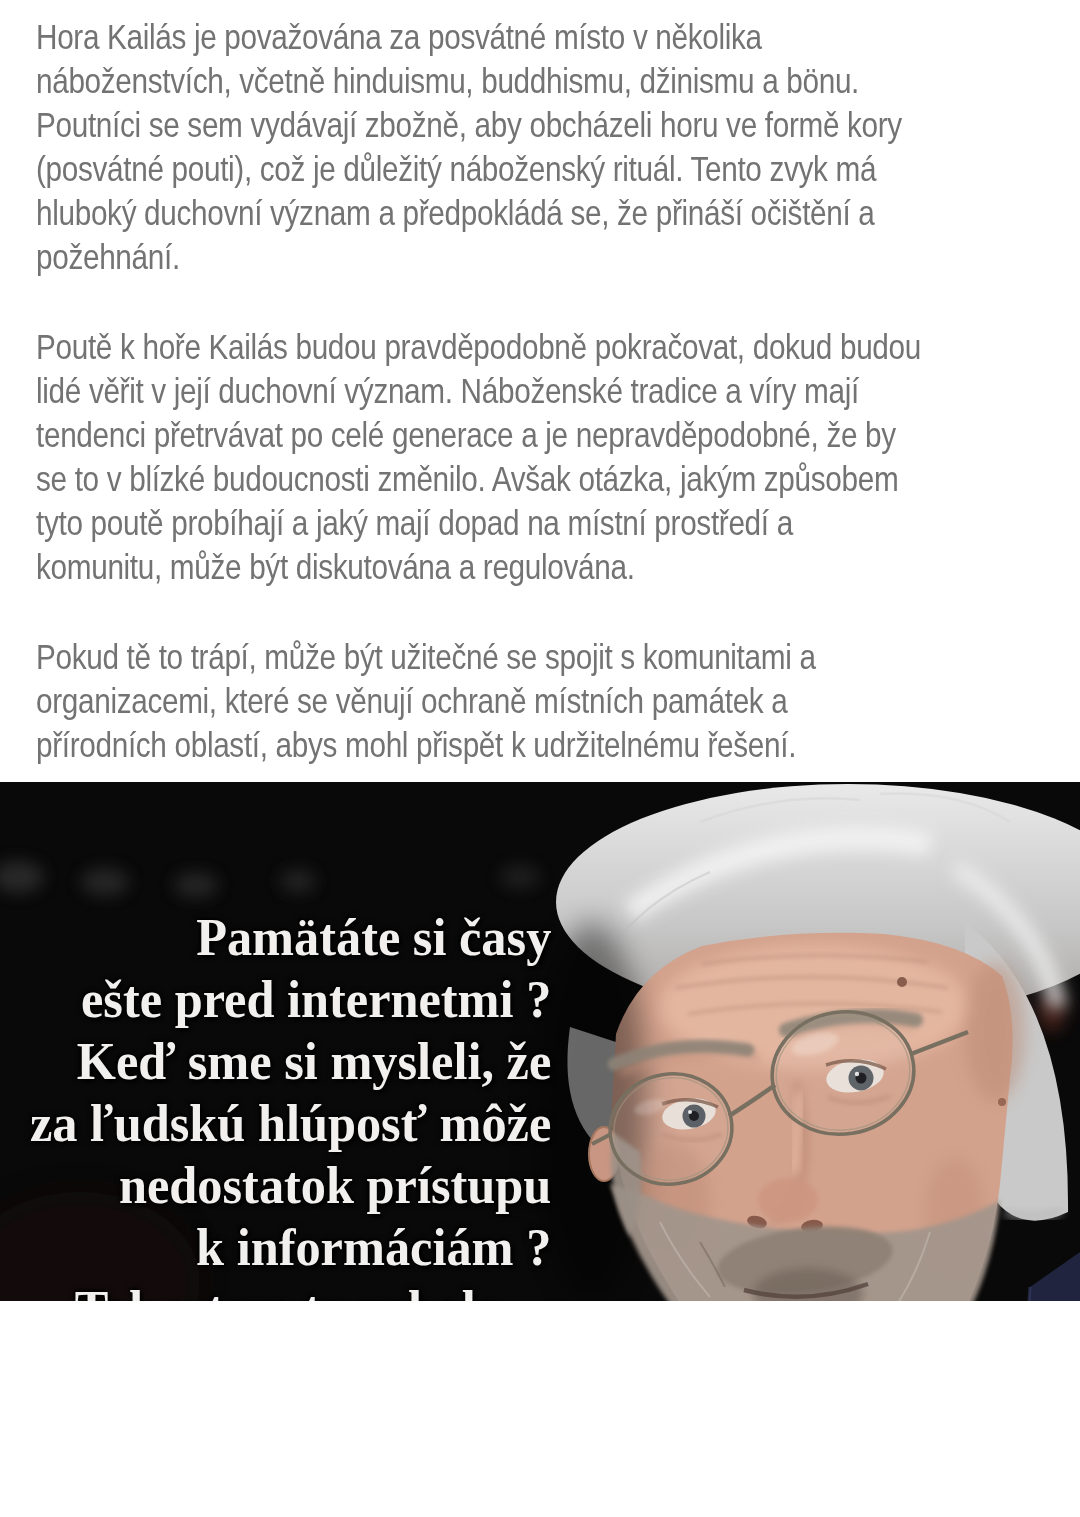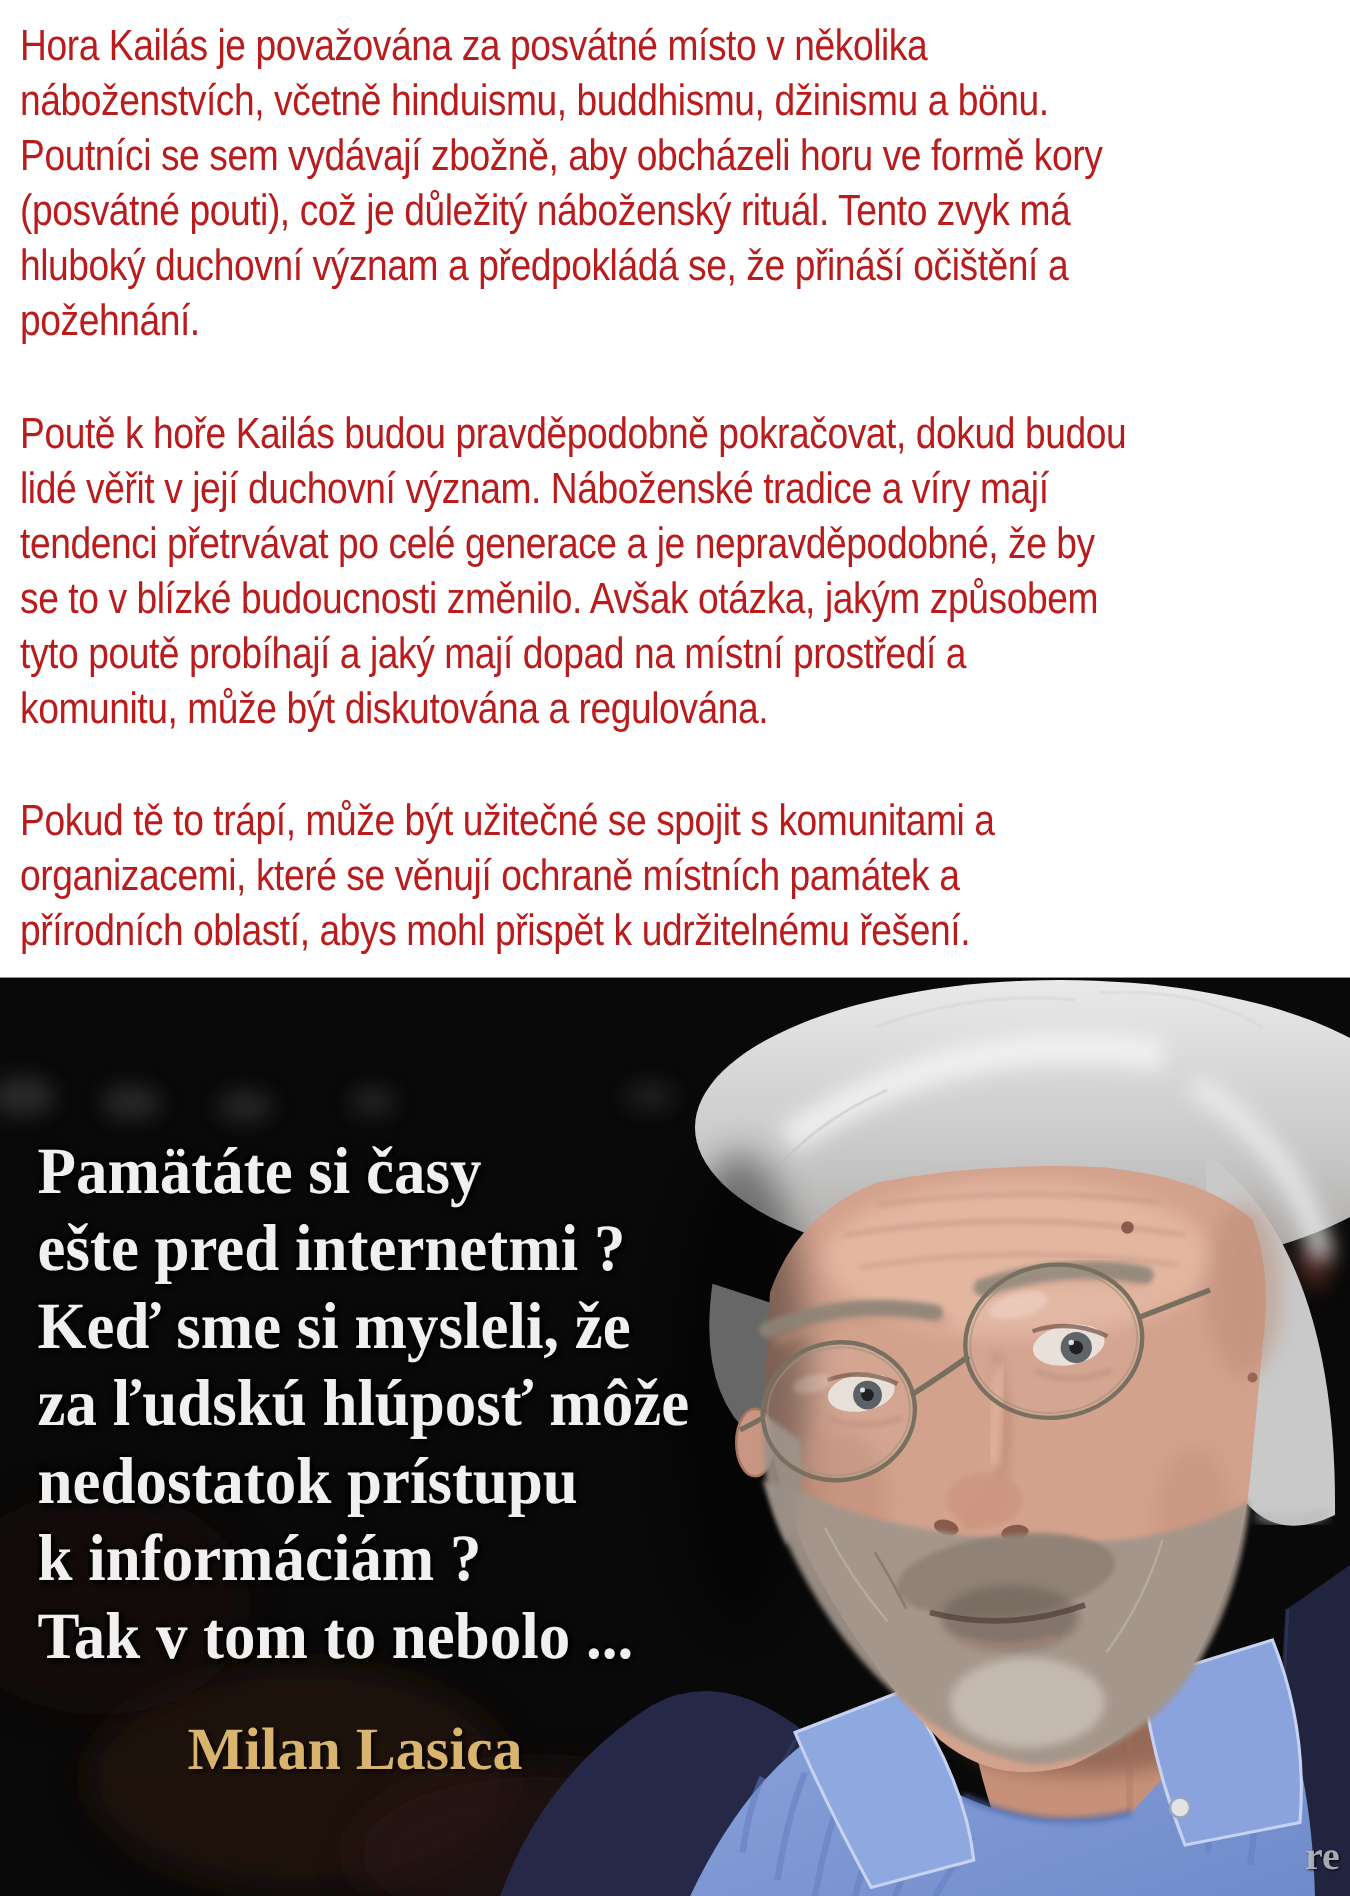--- a/index.html
+++ b/index.html
@@ -1,26 +1,26 @@
 <!DOCTYPE html>
 <html><head>
 <meta charset="utf-8">
 <style>
   html,body{margin:0;padding:0;background:#ffffff;}
   body{width:1080px;height:1517px;overflow:hidden;position:relative;
        font-family:"Liberation Sans",sans-serif;}
   
-  .article{position:absolute;left:0;top:0;width:1024px;padding:15px 30px 0 16px;
-           box-sizing:border-box;color:#b91c1c;}
+  .article{position:absolute;left:0;top:0;width:1024px;padding:15px 30px 0 36px;
+           box-sizing:border-box;color:#737373;}
   .para{margin:0 0 46px 0;}
   .para-line{font-size:35px;line-height:44px;letter-spacing:-0.4px;
              white-space:nowrap;transform:scaleX(0.85);transform-origin:0 50%;}
   
-  .meme{position:absolute;left:0;top:782px;width:1080px;height:735px;
-        background:#be185d;overflow:hidden;}
+  .meme{position:absolute;left:0;top:782px;width:1080px;height:519px;
+        background:#000000;overflow:hidden;text-align:right;}
   .meme svg{position:absolute;left:0;top:0;}
   .quote{position:absolute;left:30px;top:124px;}
   .qline{font-family:"Liberation Serif",serif;font-weight:bold;
          font-size:53px;line-height:62px;color:#f2f0ee;white-space:nowrap;
          transform:scaleX(0.95);transform-origin:0 50%;
          text-shadow:0 0 7px rgba(0,0,0,.95), 3px 3px 4px rgba(0,0,0,.85),
                      -2px -2px 3px rgba(0,0,0,.75);}
   .signature{position:absolute;left:150px;top:590px;
          font-family:"Liberation Serif",serif;font-weight:bold;font-size:48px;
          color:#d9b46f;white-space:nowrap;

